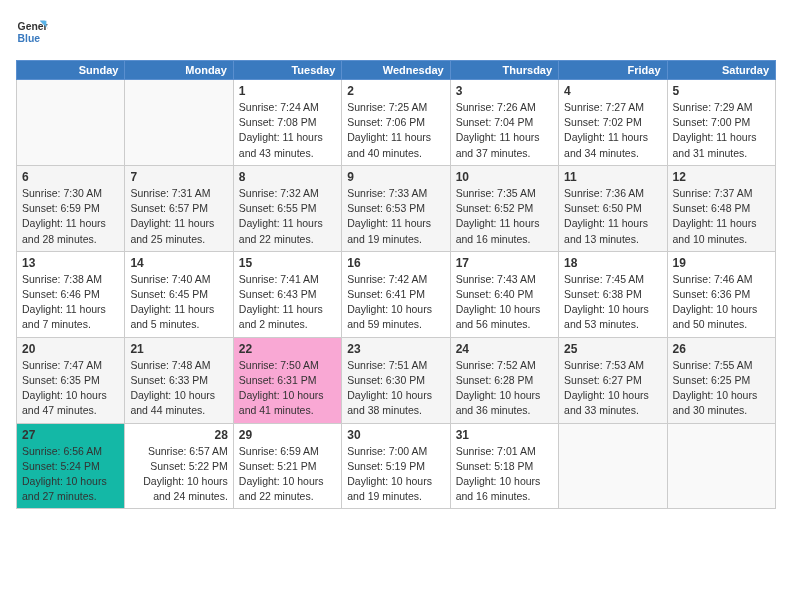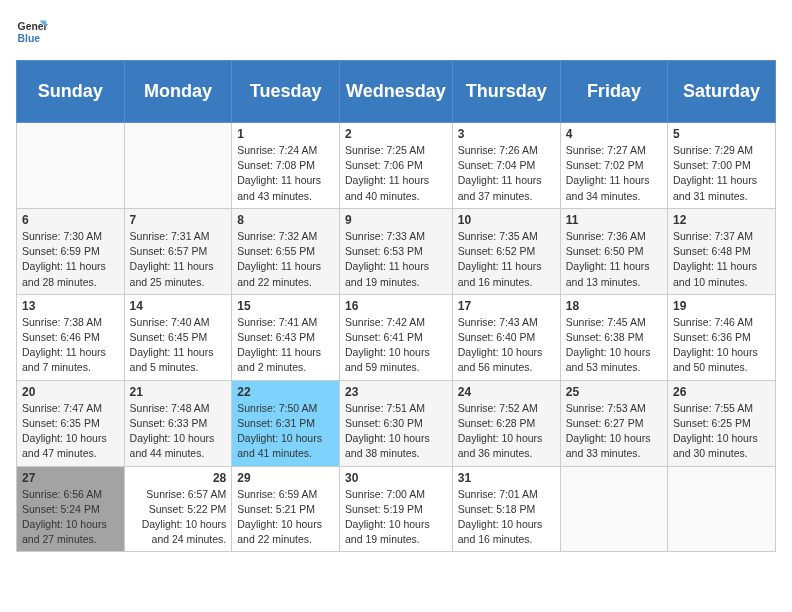--- a/index.html
+++ b/index.html
@@ -25,23 +25,23 @@
       width: 32px;
       height: 32px;
     }
     .title-block { text-align: right; }
     .month-title { font-size: 36px; font-weight: bold; color: #333; line-height: 1.1; }
     .location { font-size: 18px; color: #555; }
     .calendar { width: 100%; border-collapse: collapse; }
     .calendar th {
       background: #3a7abf;
       color: #fff;
-      text-align: center;
-      padding: 20px 6px;
-      font-size: 18px;
+      text-align: right;
+      padding: 3px 6px;
+      font-size: 11px;
       border: 1px solid #5a8fcf;
     }
     .calendar td {
       border: 1px solid #ccc;
       vertical-align: top;
       padding: 4px 5px;
       font-size: 11px;
       color: #333;
       width: calc(100% / 7);
       min-height: 80px;
@@ -170,21 +170,21 @@
       </tr>
       <tr>
         <td style="background: rgb(245, 245, 245); margin-left: 21px;">
           <span class="day-num">20</span>
           <div class="day-info">Sunrise: 7:47 AM<br>Sunset: 6:35 PM<br>Daylight: 10 hours and 47 minutes.</div>
         </td>
         <td style="background: rgb(245, 245, 245);">
           <span class="day-num">21</span>
           <div class="day-info">Sunrise: 7:48 AM<br>Sunset: 6:33 PM<br>Daylight: 10 hours and 44 minutes.</div>
         </td>
-        <td style="background: #7dd3fc;">
+        <td style="background: #f9a8d4;">
           <span class="day-num">22</span>
           <div class="day-info">Sunrise: 7:50 AM<br>Sunset: 6:31 PM<br>Daylight: 10 hours and 41 minutes.</div>
         </td>
         <td style="background: rgb(245, 245, 245);">
           <span class="day-num">23</span>
           <div class="day-info">Sunrise: 7:51 AM<br>Sunset: 6:30 PM<br>Daylight: 10 hours and 38 minutes.</div>
         </td>
         <td style="background: rgb(245, 245, 245);">
           <span class="day-num">24</span>
           <div class="day-info">Sunrise: 7:52 AM<br>Sunset: 6:28 PM<br>Daylight: 10 hours and 36 minutes.</div>
@@ -192,21 +192,21 @@
         <td style="background: rgb(245, 245, 245);">
           <span class="day-num">25</span>
           <div class="day-info">Sunrise: 7:53 AM<br>Sunset: 6:27 PM<br>Daylight: 10 hours and 33 minutes.</div>
         </td>
         <td style="background: rgb(245, 245, 245);">
           <span class="day-num">26</span>
           <div class="day-info">Sunrise: 7:55 AM<br>Sunset: 6:25 PM<br>Daylight: 10 hours and 30 minutes.</div>
         </td>
       </tr>
       <tr>
-        <td style="background: #a3a3a3;">
+        <td style="background: #14b8a6;">
           <span class="day-num">27</span>
           <div class="day-info">Sunrise: 6:56 AM<br>Sunset: 5:24 PM<br>Daylight: 10 hours and 27 minutes.</div>
         </td>
         <td style="background: rgb(255, 255, 255); text-align: right;">
           <span class="day-num">28</span>
           <div class="day-info">Sunrise: 6:57 AM<br>Sunset: 5:22 PM<br>Daylight: 10 hours and 24 minutes.</div>
         </td>
         <td style="background: rgb(255, 255, 255);">
           <span class="day-num">29</span>
           <div class="day-info">Sunrise: 6:59 AM<br>Sunset: 5:21 PM<br>Daylight: 10 hours and 22 minutes.</div>

